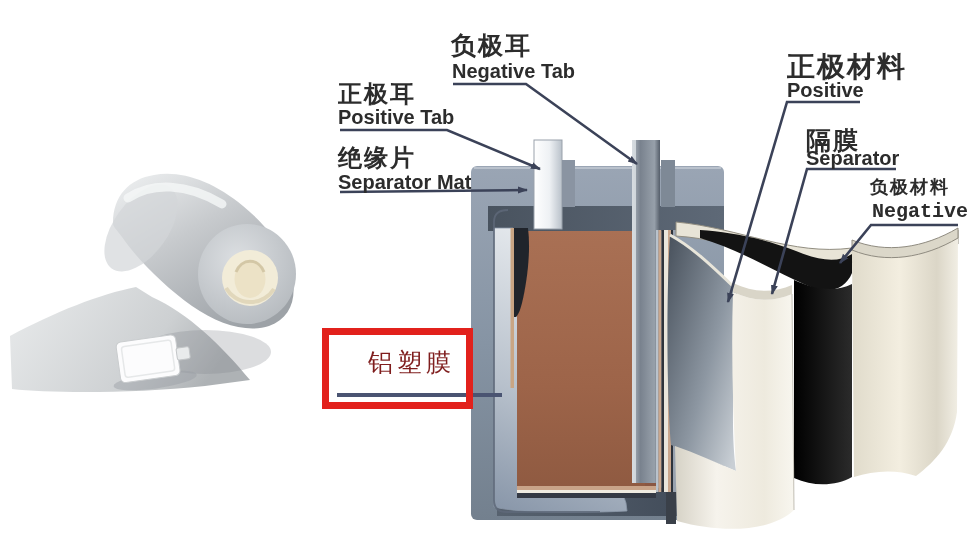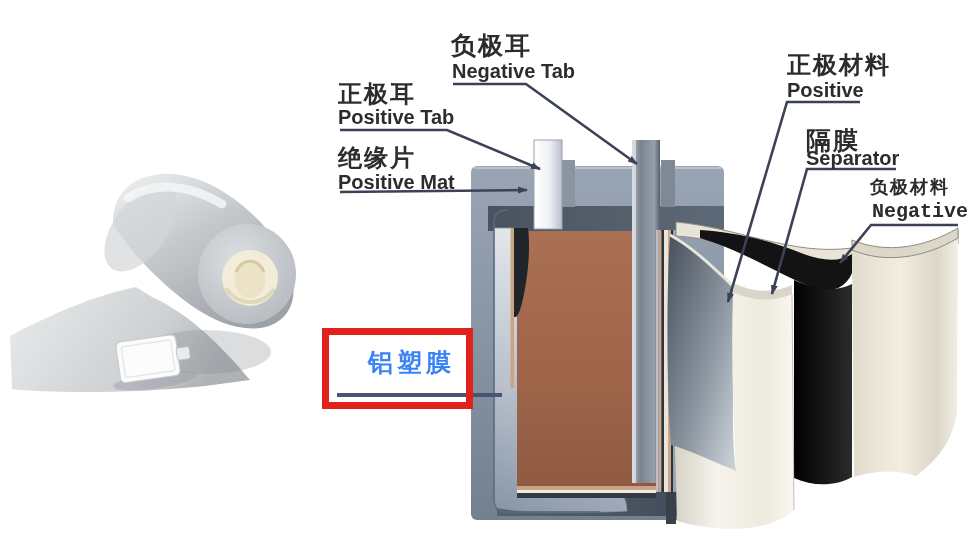--- a/index.html
+++ b/index.html
@@ -10,21 +10,21 @@
   .stage svg{position:absolute;left:0;top:0;}
   .lbl{position:absolute;line-height:1;font-weight:700;color:#2c2c2c;white-space:nowrap;}
   .zh{letter-spacing:2px;}
   .en{letter-spacing:0;}
   .hl-box{
     position:absolute;left:322px;top:328px;width:151px;height:81px;
     border:7px solid #e2211c;box-sizing:border-box;
     display:flex;align-items:center;justify-content:center;
     padding-bottom:12px;
   }
-  .hl-box .txt{font-size:25px;font-weight:700;color:#3b82f6;letter-spacing:4px;line-height:1;margin-left:28px;}
+  .hl-box .txt{font-size:25px;font-weight:400;color:#7f1d1d;letter-spacing:4px;line-height:1;margin-left:28px;}
 </style>
 </head>
 <body>
 
 <div class="stage">
 
 <svg width="975" height="549" viewBox="0 0 975 549">
   <defs>
     <marker id="arr" markerWidth="11" markerHeight="9" refX="9" refY="4.5" orient="auto" markerUnits="userSpaceOnUse">
       <path d="M0,1 L10,4.5 L0,8 Z" fill="#3b4258"></path>
@@ -174,23 +174,23 @@
   </g>
 </svg>
 
 <div class="lbl zh" style="left:451px;top:33px;font-size:25px;">负极耳</div>
 <div class="lbl en" style="left:452px;top:61px;font-size:20px;">Negative Tab</div>
 
 <div class="lbl zh" style="left:338px;top:82px;font-size:24px;">正极耳</div>
 <div class="lbl en" style="left:338px;top:107px;font-size:20px;">Positive Tab</div>
 
 <div class="lbl zh" style="left:338px;top:146px;font-size:24px;">绝缘片</div>
-<div class="lbl en" style="left:338px;top:172px;font-size:20px;">Positive Mat</div>
-
-<div class="lbl zh" style="left:787px;top:53px;font-size:24px;">正极材料</div>
+<div class="lbl en" style="left:338px;top:172px;font-size:20px;">Separator Mat</div>
+
+<div class="lbl zh" style="left:787px;top:53px;font-size:28px;">正极材料</div>
 <div class="lbl en" style="left:787px;top:80px;font-size:20px;">Positive</div>
 
 <div class="lbl zh" style="left:806px;top:128px;font-size:25px;">隔膜</div>
 <div class="lbl en" style="left:806px;top:148px;font-size:20px;">Separator</div>
 
 <div class="lbl zh" style="left:870px;top:178px;font-size:18px;">负极材料</div>
 <div class="lbl en" style="left:872px;top:202px;font-size:20px;font-family:Liberation Mono, monospace;">Negative</div>
 
 <div class="hl-box">
   <span class="txt">铝塑膜</span>

